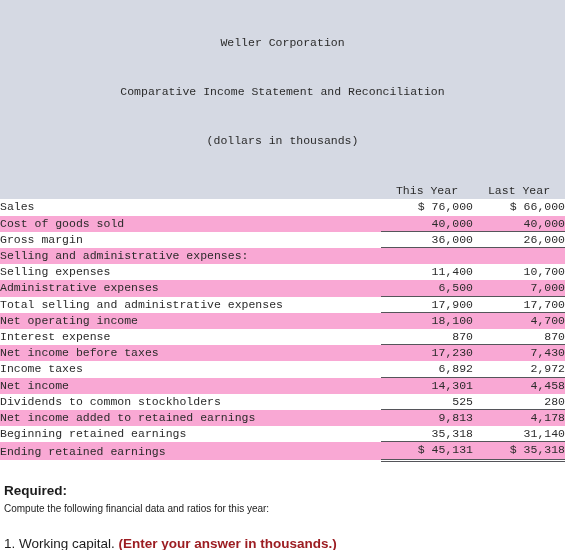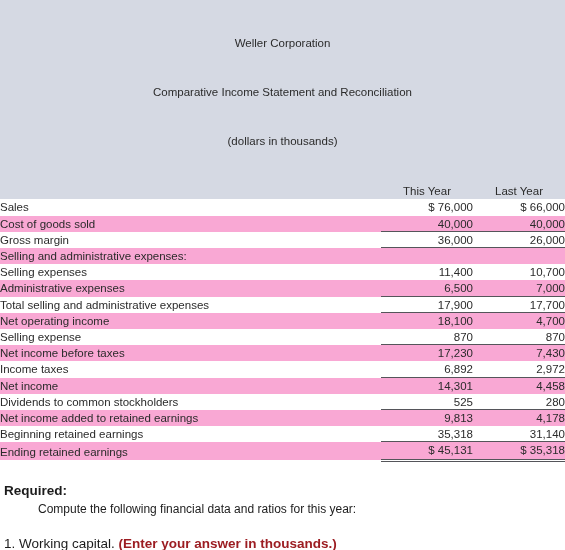--- a/index.html
+++ b/index.html
@@ -12,21 +12,21 @@
     height: 550px;
     font-family: "Liberation Sans", sans-serif;
     color: #231f20;
     overflow: hidden;
     position: relative;
   }
 
   
   #statement {
     width: 565px;
-    font-family: Liberation Sans, sans-serif;
+    font-family: Liberation Mono, monospace;
     font-size: 11.5px;
     line-height: 16.2px;
     color: #2b2b2b;
   }
 
   #stmt-title {
     background: #d5d9e3;
     padding: 3px 0 2px 0;
     text-align: center;
     white-space: pre;
@@ -80,21 +80,21 @@
     padding-left: 4px;
     font-family: "Liberation Sans", sans-serif;
     font-size: 13.5px;
     line-height: 18px;
     color: #1c1c1c;
   }
   #required-heading {
     font-weight: bold;
     font-size: 13.5px;
   }
-  #required-sub { font-size: 12px; margin-left: 34px; }
+  #required-sub { font-size: 10px; }
   #req-list {
     margin-top: 16px;
   }
   .req-item { font-size: 13.5px; line-height: 19px; white-space: nowrap; }
   .req-note { color: #9c1d22; font-weight: bold; }
 </style>
 </head>
 <body>
 
 <div id="statement">
@@ -151,21 +151,21 @@
           <td class="col-label lbl">Total selling and administrative expenses</td>
           <td class="col-num num ul">17,900</td>
           <td class="col-num num ul">17,700</td>
         </tr>
         <tr class="even">
           <td class="col-label lbl">Net operating income</td>
           <td class="col-num num">18,100</td>
           <td class="col-num num">4,700</td>
         </tr>
         <tr class="odd">
-          <td class="col-label lbl">Selling expense</td>
+          <td class="col-label lbl">Interest expense</td>
           <td class="col-num num ul">870</td>
           <td class="col-num num ul">870</td>
         </tr>
         <tr class="even">
           <td class="col-label lbl">Net income before taxes</td>
           <td class="col-num num">17,230</td>
           <td class="col-num num">7,430</td>
         </tr>
         <tr class="odd">
           <td class="col-label lbl">Income taxes</td>

